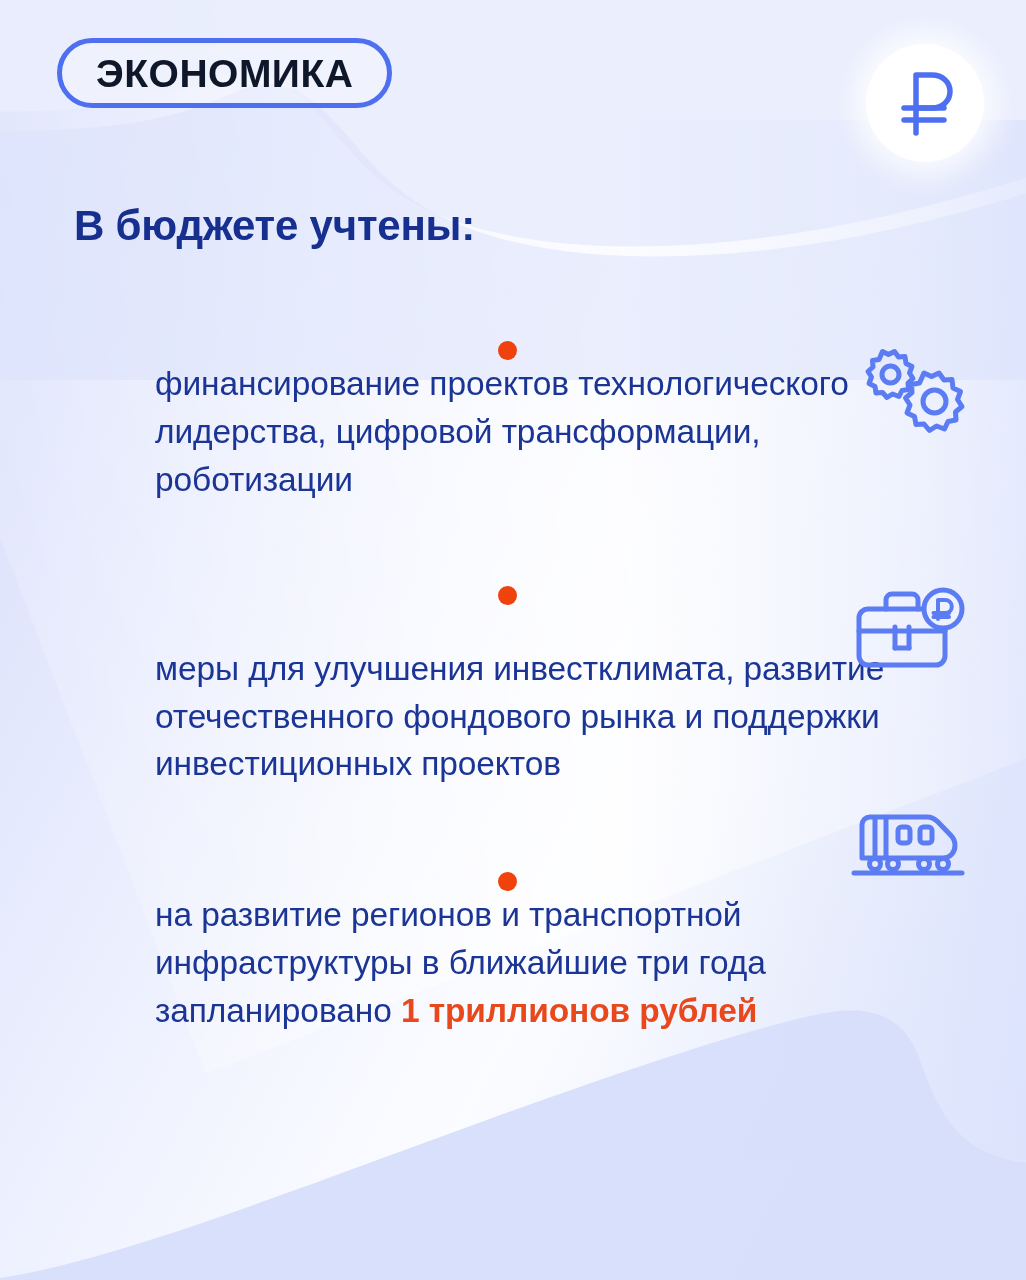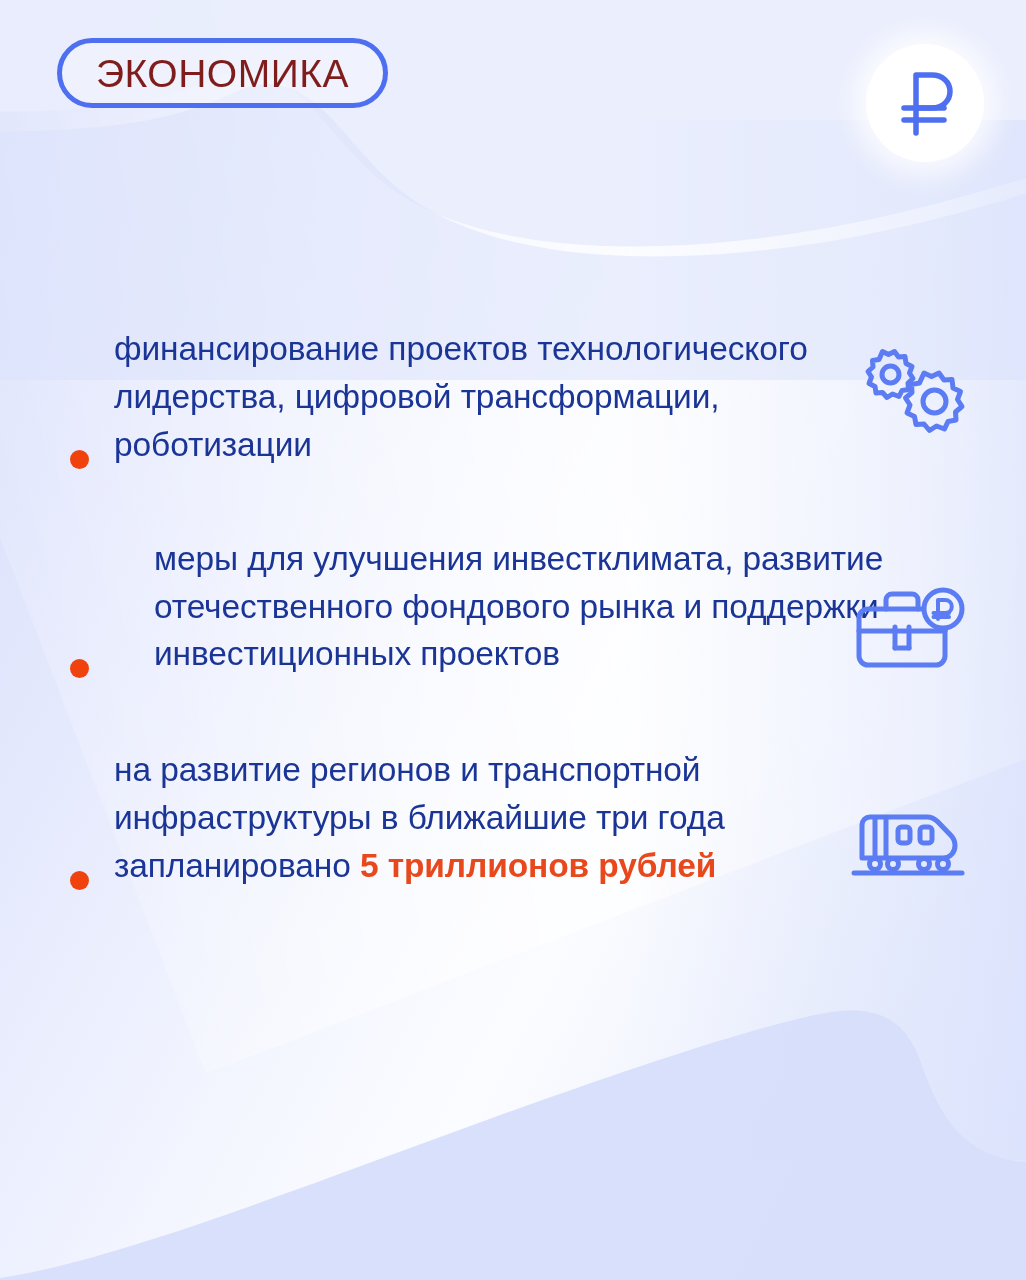--- a/index.html
+++ b/index.html
@@ -95,23 +95,23 @@
     box-sizing: border-box;
     border: 5px solid #4d6ff0;
     border-radius: 38px;
     background: rgba(255,255,255,0.28);
     display: flex;
     align-items: center;
     justify-content: center;
   }
   .badge-text {
     font-size: 39px;
-    font-weight: 400;
+    font-weight: 700;
     letter-spacing: 0.5px;
-    color: #7f1d1d;
+    color: #0f172a;
     line-height: 1;
     white-space: nowrap;
   }
 
   
   .logo-circle {
     position: absolute;
     right: 42px;
     top: 44px;
     width: 118px;
@@ -139,21 +139,22 @@
   
   .bullet-list {
     position: absolute;
     left: 70px;
     top: 325px;
     width: 900px;
   }
   .bullet-row {
     position: relative;
     display: flex;
-    align-items: flex-end;
+    align-items: center;
+    flex-direction: column;
   }
   .bullet-row.b1 { margin-top: 0; }
   .bullet-row.b2 { margin-top: 66px; gap: 40px; }
   .bullet-row.b3 { margin-top: 68px; }
 
   .bullet-dot {
     flex: 0 0 auto;
     width: 19px;
     height: 19px;
     border-radius: 50%;
@@ -222,36 +223,37 @@
     <div class="logo-circle">
       <svg width="66" height="72" viewBox="0 0 66 72">
         <g fill="none" stroke="#4d6ff0" stroke-width="5.5" stroke-linecap="round" stroke-linejoin="round">
           <path d="M24 66 L24 8 L40 8 C50.5 8 58 15.2 58 24.5 C58 33.8 50.5 41 40 41 L24 41"></path>
           <line x1="12" y1="41" x2="52" y2="41"></line>
           <line x1="12" y1="53" x2="52" y2="53"></line>
         </g>
       </svg>
     </div>
 
+    <div class="page-title">В бюджете учтены:</div>
 
     <div class="bullet-list">
 
       <div class="bullet-row b1">
         <span class="bullet-dot"></span>
         <span class="bullet-text">финансирование проектов технологического лидерства, цифровой трансформации, роботизации</span>
       </div>
 
       <div class="bullet-row b2">
         <span class="bullet-dot"></span>
         <span class="bullet-text"><span>меры для улучшения инвестклимата, развитие отечественного фондового рынка и поддержки инвестиционных проектов</span></span>
       </div>
 
       <div class="bullet-row b3">
         <span class="bullet-dot"></span>
-        <span class="bullet-text"><span>на развитие регионов и транспортной инфраструктуры в ближайшие три года запланировано </span><span class="hl-orange">5 триллионов рублей</span></span>
+        <span class="bullet-text"><span>на развитие регионов и транспортной инфраструктуры в ближайшие три года запланировано </span><span class="hl-orange">1 триллионов рублей</span></span>
       </div>
 
     </div>
 
     <div class="side-icon icon-gears">
       <svg width="116" height="100" viewBox="0 0 116 100">
         <g fill="none" stroke="#5b7cf2" stroke-width="5" stroke-linejoin="round" stroke-linecap="round">
           <path d="M30.5 9.5 L36.5 12.5 L42.5 9.5 L46.5 15 L53 14.5 L54 21.5 L60 24.5
                    L57.5 31 L61 36.5 L56 41 L56.5 47.5 L50 48.5 L47 54.5 L40.5 52
                    L35 55.5 L30.5 50.5 L24 51 L23 44.5 L17 41.5 L19.5 35 L16 29.5

